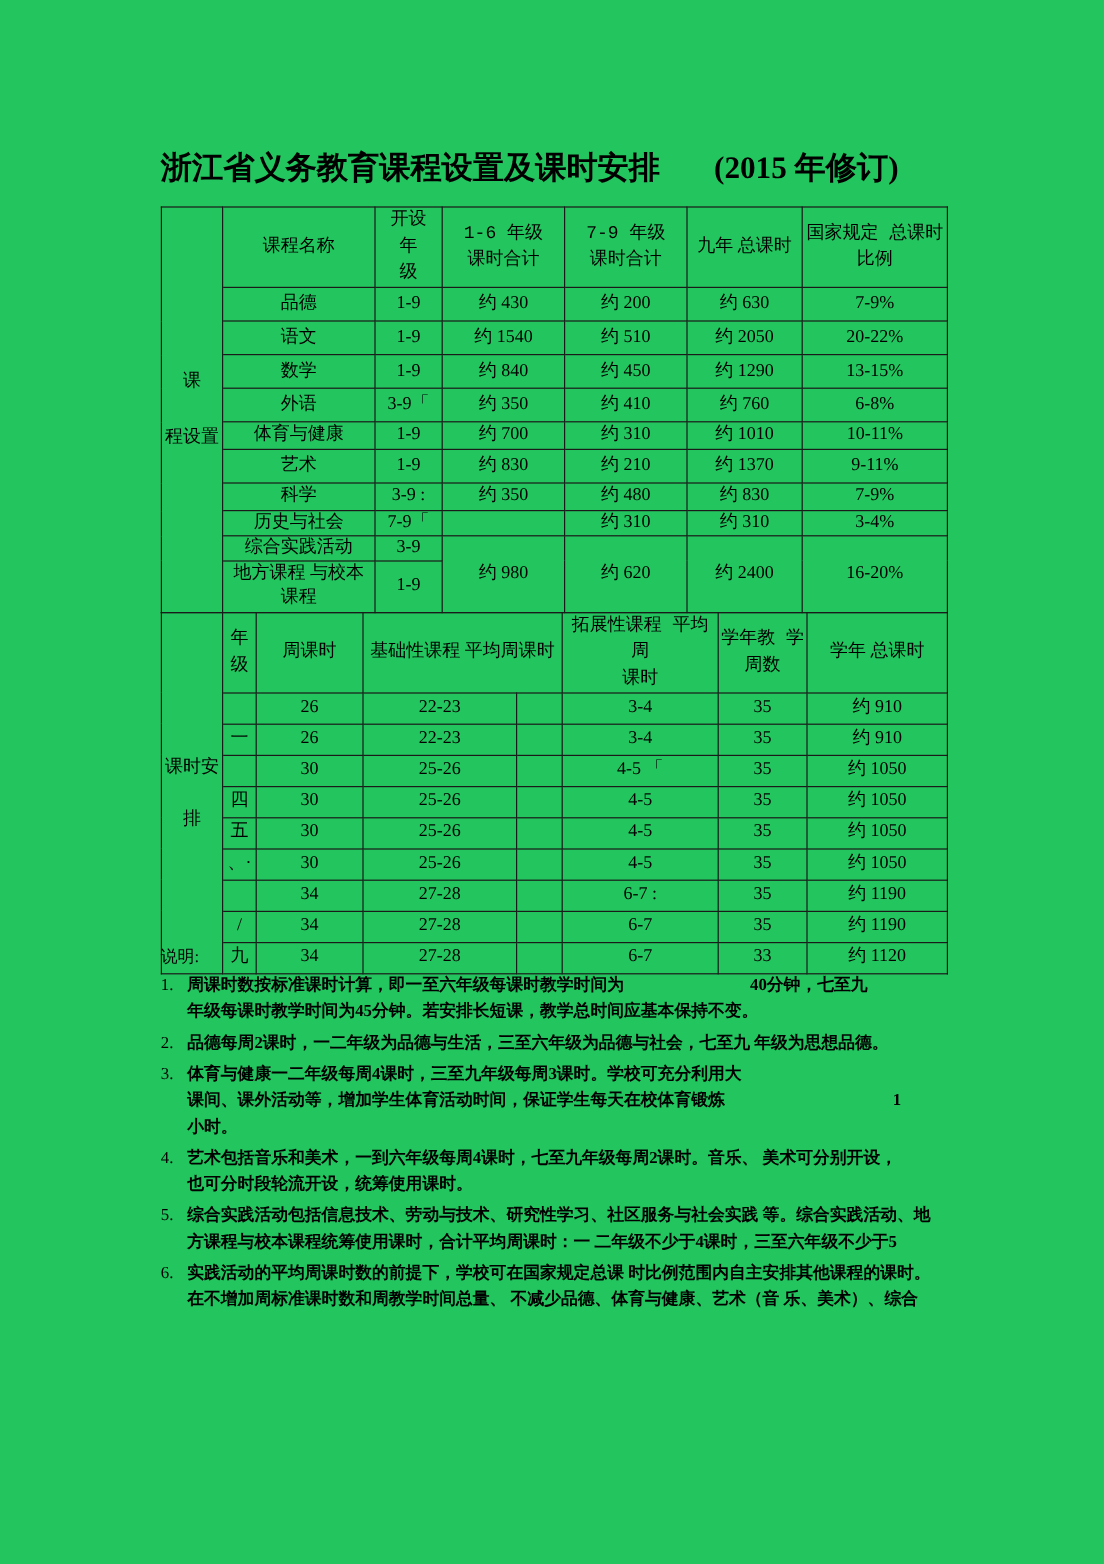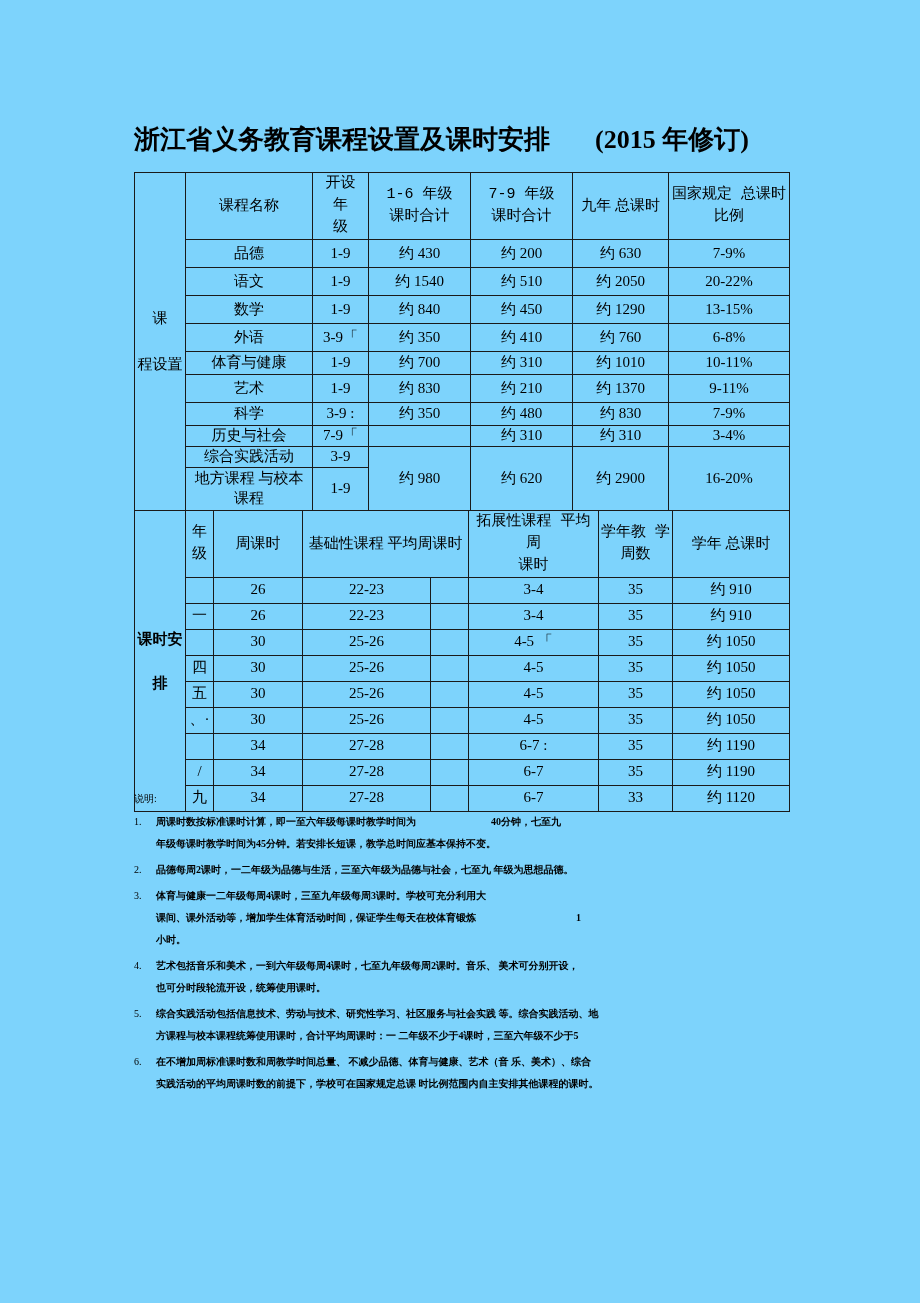--- a/index.html
+++ b/index.html
@@ -1,43 +1,43 @@
 <!DOCTYPE html>
 <html><head>
 <meta charset="utf-8">
 <style>
   html,body{margin:0;padding:0;}
   body{
     width:920px;height:1303px;background:#ffffff;color:#000;
     font-family:"Liberation Serif","DejaVu Serif",serif;
     position:relative;overflow:hidden;
   }
-  .page{position:absolute;inset:0;background:#7dd3fc;}
+  .page{position:absolute;inset:0;background:#22c55e;}
 
   
   .title{position:absolute;left:134px;top:122px;font-size:26px;font-weight:bold;white-space:nowrap;}
   .title .rev{margin-left:45px;font-weight:bold;}
 
   
   .tables{position:absolute;left:134px;top:172px;}
   table.grid{border-collapse:collapse;table-layout:fixed;width:655px;}
   table.grid td{
     border:1px solid #1a1a1a;text-align:center;vertical-align:middle;
     font-size:15px;line-height:1.3;padding:0 2px;overflow:hidden;
   }
   table.t2{margin-top:-1px;}
   .h51{height:51px}.h59{height:59px}.h28{height:28px}.h23{height:23px}
   .h21{height:21px}.h20{height:20px}.h43{height:43px}.h26{height:26px}
   td .hl{line-height:22px;font-family:Liberation Mono, monospace;}
   td.side{font-size:15px;}
   .side-lines.s1 div{line-height:46px;}
-  .side-lines.s2 div{line-height:44px;font-weight:bold;}
+  .side-lines.s2 div{line-height:44px;}
 
   
-  .notes{position:absolute;left:134px;top:788px;width:682px;font-size:10px;line-height:22px;}
+  .notes{position:absolute;left:134px;top:788px;width:682px;font-size:14px;line-height:22px;}
   .notes-label{margin-bottom:1px;}
   .note{position:relative;padding-left:22px;margin-bottom:4px;}
   .note .num{position:absolute;left:0;top:0;}
   .note .nl{white-space:pre-wrap;font-weight:bold;}
 </style>
 </head>
 <body>
 
 <div class="page">
 
@@ -148,21 +148,21 @@
           <td>约 310</td>
           <td>约 310</td>
           <td>3-4%</td>
         </tr>
 
         <tr class="h20">
           <td>综合实践活动</td>
           <td>3-9</td>
           <td rowspan="2">约 980</td>
           <td rowspan="2">约 620</td>
-          <td rowspan="2">约 2900</td>
+          <td rowspan="2">约 2400</td>
           <td rowspan="2">16-20%</td>
         </tr>
         <tr class="h43">
           <td>
             <div>地方课程 与校本</div>
             <div>课程</div>
           </td>
           <td>1-9</td>
         </tr>
       </tbody>
@@ -317,18 +317,18 @@
     </div>
 
     <div class="note">
       <span class="num">5.</span>
       <div class="nl">综合实践活动包括信息技术、劳动与技术、研究性学习、社区服务与社会实践 等。综合实践活动、地</div>
       <div class="nl">方课程与校本课程统筹使用课时，合计平均周课时：一 二年级不少于4课时，三至六年级不少于5</div>
     </div>
 
     <div class="note">
       <span class="num">6.</span>
+      <div class="nl">实践活动的平均周课时数的前提下，学校可在国家规定总课 时比例范围内自主安排其他课程的课时。</div>
       <div class="nl">在不增加周标准课时数和周教学时间总量、 不减少品德、体育与健康、艺术（音 乐、美术）、综合</div>
-      <div class="nl">实践活动的平均周课时数的前提下，学校可在国家规定总课 时比例范围内自主安排其他课程的课时。</div>
     </div>
   </div>
 
 </div>
 
 </body></html>

